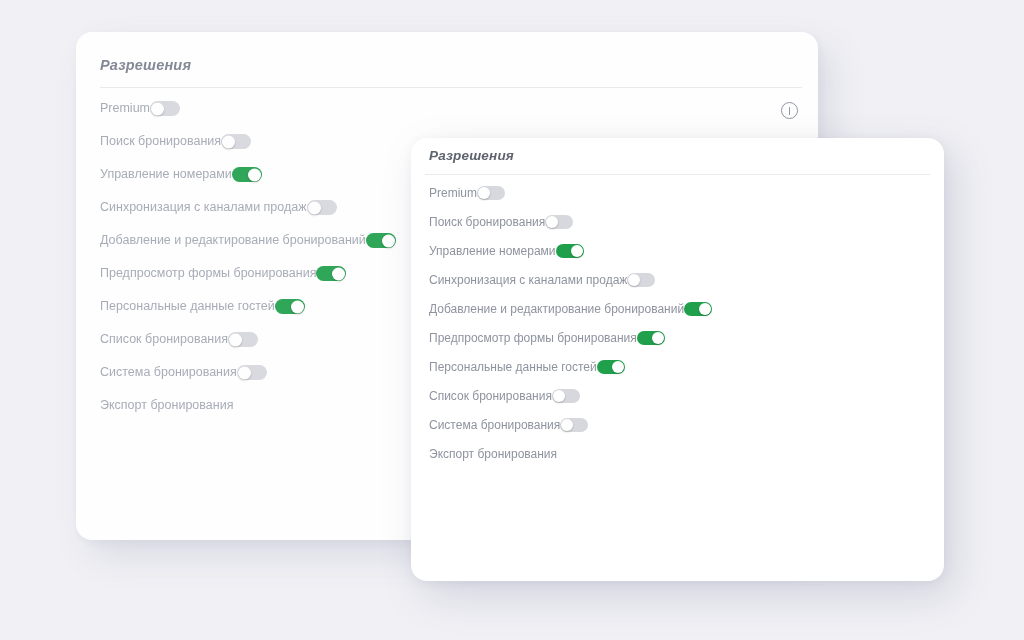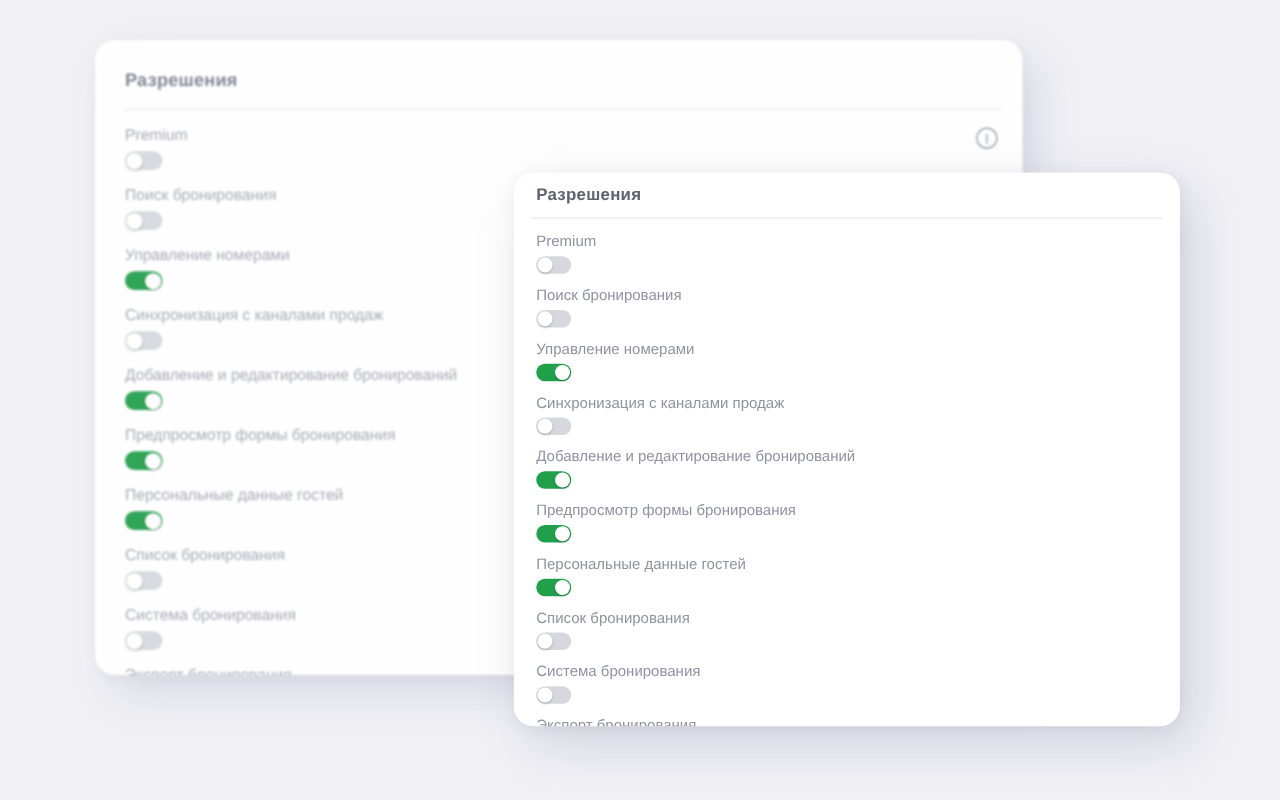--- a/index.html
+++ b/index.html
@@ -44,20 +44,21 @@
     height: 443px;
     box-shadow: 10px 14px 40px rgba(96, 100, 130, 0.20),
                 1px 2px 10px rgba(96, 100, 130, 0.08);
   }
 
   
   .card-header {
     position: relative;
     display: flex;
     align-items: flex-start;
+    font-style: italic;
   }
   .card--back .card-header  { padding: 25px 24px 0 24px; }
   .card--front .card-header { padding: 10px 18px 0 18px; }
 
   .card-title {
     color: #6b7280;
     font-weight: 700;
     letter-spacing: 0.2px;
     white-space: nowrap;
   }
@@ -95,21 +96,21 @@
   
   .perm-list {
     display: flex;
     flex-direction: column;
   }
   .card--back  .perm-list { padding: 13px 24px 0 24px; }
   .card--front .perm-list { padding: 11px 18px 0 18px; }
 
   .perm-row {
     display: flex;
-    flex-direction: column;
+    flex-direction: row;
     align-items: flex-start;
   }
   .card--back  .perm-row { margin-bottom: 13px; }
   .card--front .perm-row { margin-bottom: 10px; }
 
   .perm-label {
     color: #9ba0ac;
     white-space: nowrap;
   }
   .card--back  .perm-label { font-size: 12.5px; margin-bottom: 6px; color: #a2a7b2; }

